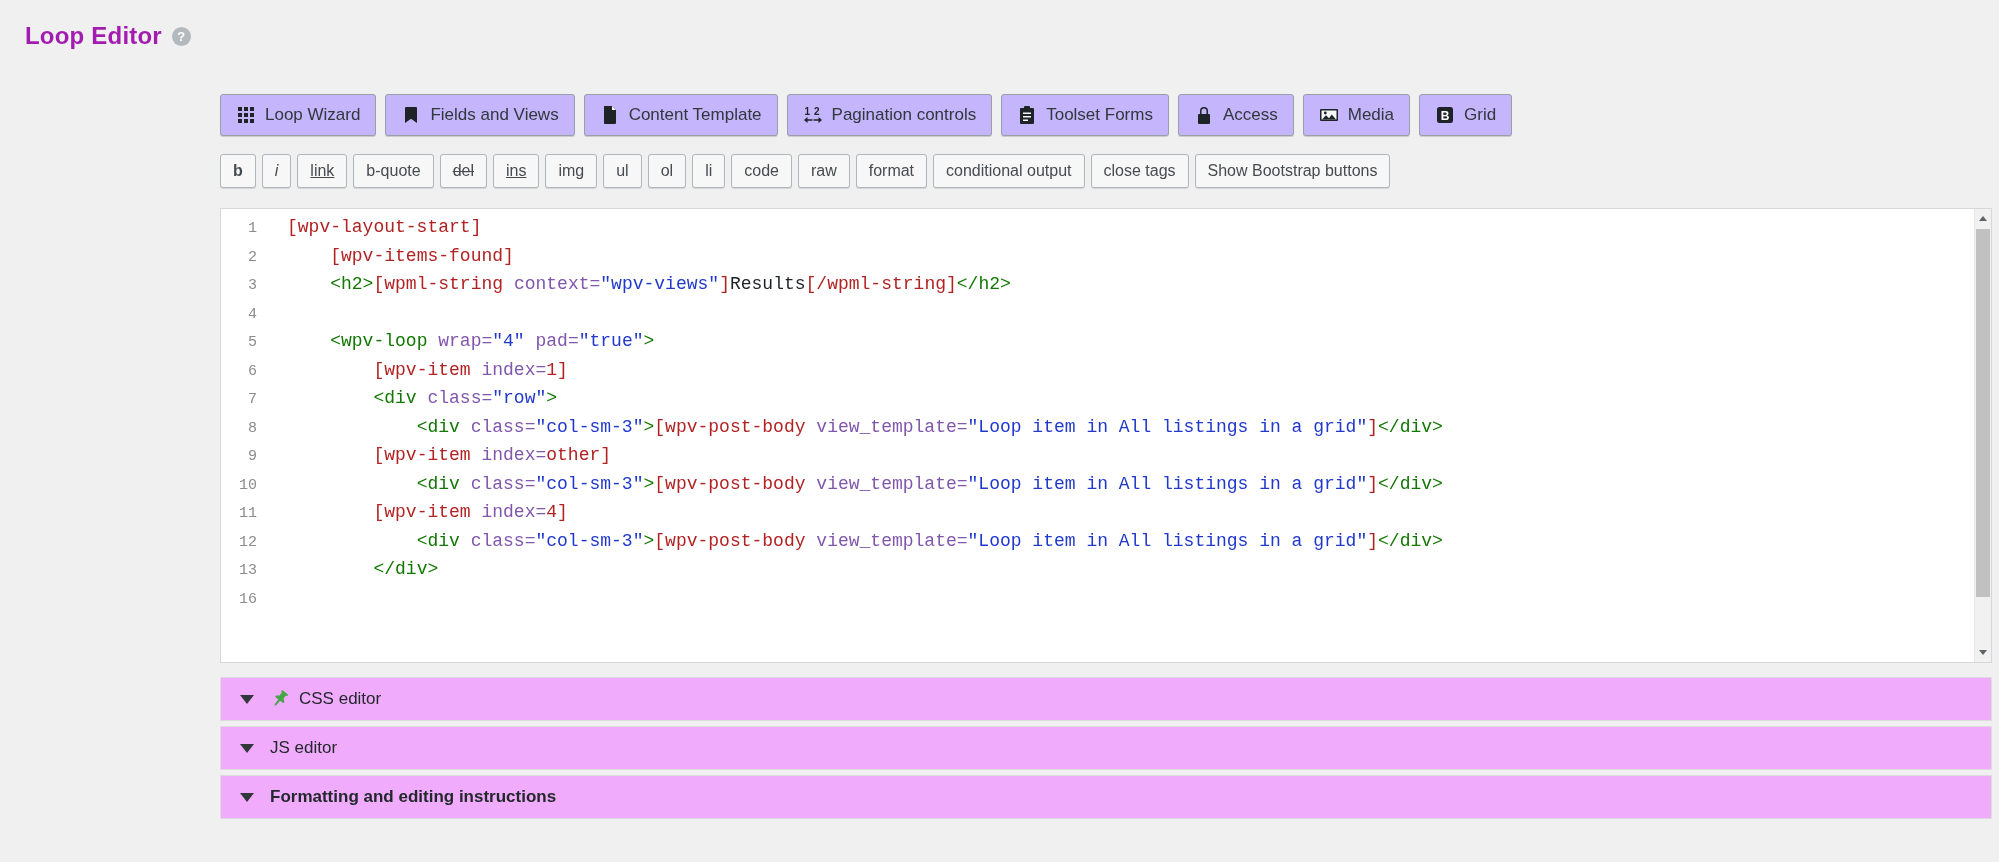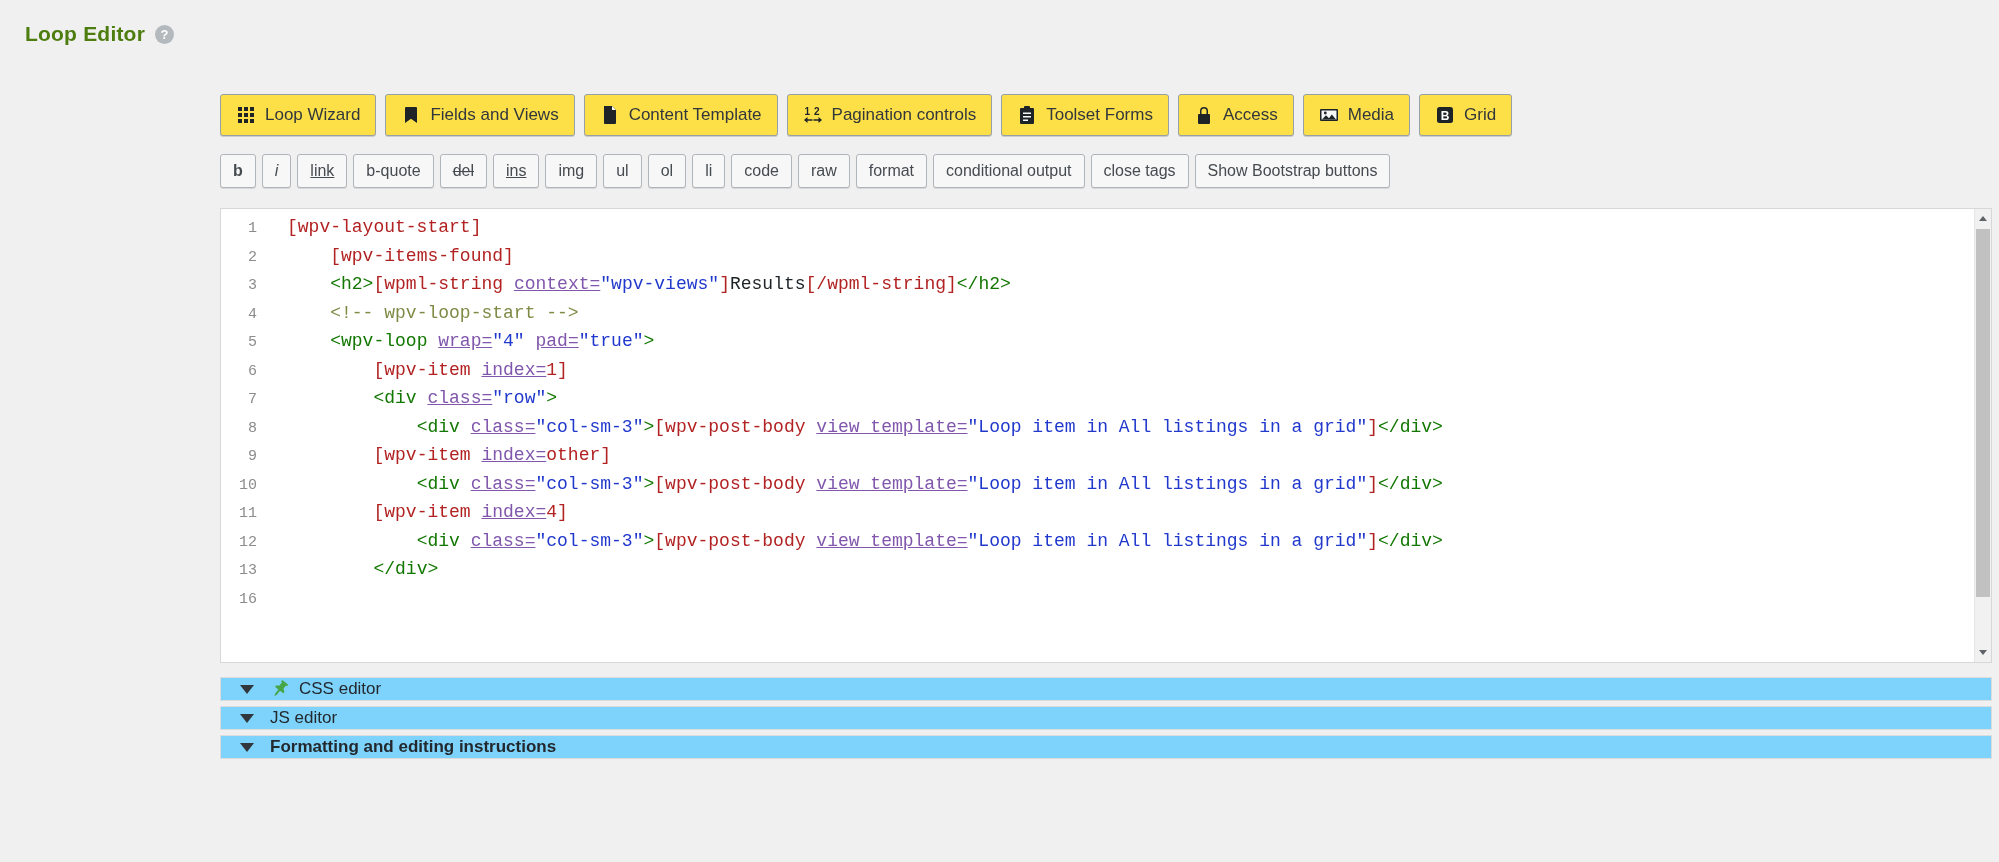--- a/index.html
+++ b/index.html
@@ -7,36 +7,36 @@
   body {
     background:#f0f0f1;
     font-family:"Liberation Sans", sans-serif;
     color:#1d2327;
     overflow:hidden;
     position:relative;
   }
 
   
   .title-row { position:absolute; left:25px; top:22px; display:flex; align-items:center; gap:10px; }
-  .page-title { font-size:21px; font-weight:600; color:#4d7c0f; letter-spacing:.2px; }
+  .page-title { font-size:24px; font-weight:600; color:#a21caf; letter-spacing:.2px; }
   .help-dot {
     width:19px; height:19px; border-radius:50%;
     background:#b4b9be; color:#fff; font-size:13px; font-weight:bold;
     display:flex; align-items:center; justify-content:center; cursor:pointer;
   }
 
   
   .panel { position:absolute; left:220px; top:94px; width:1772px; }
 
   
   .toolbar { display:flex; gap:9px; flex-wrap:wrap; }
   .tb-btn {
     display:inline-flex; align-items:center; gap:9px;
     height:42px; padding:0 15px;
-    background:#fde047; border:1px solid #979fa7; border-radius:3px;
+    background:#c4b5fd; border:1px solid #979fa7; border-radius:3px;
     box-shadow:0 1px 0 #ccc;
     font-family:"Liberation Sans", sans-serif; font-size:17px; color:#32373c;
     cursor:pointer; white-space:nowrap;
   }
   .tb-icon { width:20px; height:20px; display:inline-flex; color:#1d2327; flex:0 0 20px; }
   .tb-icon svg { width:100%; height:100%; }
 
   
   .quicktags { display:flex; gap:6px; margin-top:18px; flex-wrap:wrap; }
   .qt-btn {
@@ -56,38 +56,38 @@
     margin-top:20px; height:455px;
     background:#fff; border:1px solid #d7d7d9;
     position:relative; overflow:hidden; cursor:text;
   }
   .code { padding-top:5px; font-family:"Liberation Mono","DejaVu Sans Mono",monospace; font-size:18px; line-height:26.5px; }
   .cm-line { display:flex; white-space:pre; }
   .ln { flex:0 0 36px; width:36px; text-align:right; color:var(--ln); font-size:15px; padding-top:2px; user-select:none; }
   .lt { margin-left:30px; }
   .tk-sc  { color:var(--sc); }
   .tk-tag { color:var(--tag); }
-  .tk-attr{ color:var(--attr);text-decoration:underline; }
+  .tk-attr{ color:var(--attr); }
   .tk-str { color:var(--str); }
   .tk-com { color:var(--com); }
   .tk-txt { color:var(--txt); }
 
   
   .sbar { position:absolute; top:0; right:0; bottom:0; width:17px; background:#f1f1f1; border-left:1px solid #e6e6e6; }
   .sbtn { position:absolute; left:0; width:16px; height:19px; display:flex; align-items:center; justify-content:center; cursor:pointer; }
   .sbtn.up { top:0; }
   .sbtn.down { bottom:0; }
   .tri-up   { width:0; height:0; border-left:4px solid transparent; border-right:4px solid transparent; border-bottom:5px solid #5f6368; }
   .tri-down { width:0; height:0; border-left:4px solid transparent; border-right:4px solid transparent; border-top:5px solid #5f6368; }
   .sthumb { position:absolute; left:1px; width:14px; top:20px; height:368px; background:#c1c1c1; cursor:pointer; }
 
   
   .sections { margin-top:14px; }
   .section-bar {
-    height:24px; background:#7dd3fc; border:1px solid #dcdcde;
+    height:44px; background:#f0abfc; border:1px solid #dcdcde;
     display:flex; align-items:center; padding:0 19px; margin-bottom:5px; cursor:pointer;
   }
   .tri {
     width:0; height:0;
     border-left:7px solid transparent; border-right:7px solid transparent;
     border-top:9px solid #32373c; margin-right:16px; flex:0 0 auto;
   }
   .pin { width:20px; height:20px; margin-right:9px; color:var(--pin); display:inline-flex; }
   .pin svg { width:100%; height:100%; transform:rotate(38deg); }
   .sec-label { font-size:17px; color:#23282d; }
@@ -199,21 +199,21 @@
         <button class="qt-btn qt-normal">conditional output</button>
         <button class="qt-btn qt-normal">close tags</button>
         <button class="qt-btn qt-normal">Show Bootstrap buttons</button>
       </div>
 
     <div class="editor">
       <div class="code">
           <div class="cm-line"><span class="ln">1</span><span class="lt"><span class="tk-sc">[wpv-layout-start]</span></span></div>
           <div class="cm-line"><span class="ln">2</span><span class="lt"><span class="tk-txt">    </span><span class="tk-sc">[wpv-items-found]</span></span></div>
           <div class="cm-line"><span class="ln">3</span><span class="lt"><span class="tk-txt">    </span><span class="tk-tag">&lt;h2&gt;</span><span class="tk-sc">[wpml-string </span><span class="tk-attr">context=</span><span class="tk-str">"wpv-views"</span><span class="tk-sc">]</span><span class="tk-txt">Results</span><span class="tk-sc">[/wpml-string]</span><span class="tk-tag">&lt;/h2&gt;</span></span></div>
-          <div class="cm-line"><span class="ln">4</span><span class="lt"><span class="tk-txt">    </span><span class="tk-com">&lt;!-- wpv-loop-start --&gt;</span></span></div>
+          <div class="cm-line"><span class="ln">4</span></div>
           <div class="cm-line"><span class="ln">5</span><span class="lt"><span class="tk-txt">    </span><span class="tk-tag">&lt;wpv-loop </span><span class="tk-attr">wrap=</span><span class="tk-str">"4"</span><span class="tk-txt"> </span><span class="tk-attr">pad=</span><span class="tk-str">"true"</span><span class="tk-tag">&gt;</span></span></div>
           <div class="cm-line"><span class="ln">6</span><span class="lt"><span class="tk-txt">        </span><span class="tk-sc">[wpv-item </span><span class="tk-attr">index=</span><span class="tk-sc">1]</span></span></div>
           <div class="cm-line"><span class="ln">7</span><span class="lt"><span class="tk-txt">        </span><span class="tk-tag">&lt;div </span><span class="tk-attr">class=</span><span class="tk-str">"row"</span><span class="tk-tag">&gt;</span></span></div>
           <div class="cm-line"><span class="ln">8</span><span class="lt"><span class="tk-txt">            </span><span class="tk-tag">&lt;div </span><span class="tk-attr">class=</span><span class="tk-str">"col-sm-3"</span><span class="tk-tag">&gt;</span><span class="tk-sc">[wpv-post-body </span><span class="tk-attr">view_template=</span><span class="tk-str">"Loop item in All listings in a grid"</span><span class="tk-sc">]</span><span class="tk-tag">&lt;/div&gt;</span></span></div>
           <div class="cm-line"><span class="ln">9</span><span class="lt"><span class="tk-txt">        </span><span class="tk-sc">[wpv-item </span><span class="tk-attr">index=</span><span class="tk-sc">other]</span></span></div>
           <div class="cm-line"><span class="ln">10</span><span class="lt"><span class="tk-txt">            </span><span class="tk-tag">&lt;div </span><span class="tk-attr">class=</span><span class="tk-str">"col-sm-3"</span><span class="tk-tag">&gt;</span><span class="tk-sc">[wpv-post-body </span><span class="tk-attr">view_template=</span><span class="tk-str">"Loop item in All listings in a grid"</span><span class="tk-sc">]</span><span class="tk-tag">&lt;/div&gt;</span></span></div>
           <div class="cm-line"><span class="ln">11</span><span class="lt"><span class="tk-txt">        </span><span class="tk-sc">[wpv-item </span><span class="tk-attr">index=</span><span class="tk-sc">4]</span></span></div>
           <div class="cm-line"><span class="ln">12</span><span class="lt"><span class="tk-txt">            </span><span class="tk-tag">&lt;div </span><span class="tk-attr">class=</span><span class="tk-str">"col-sm-3"</span><span class="tk-tag">&gt;</span><span class="tk-sc">[wpv-post-body </span><span class="tk-attr">view_template=</span><span class="tk-str">"Loop item in All listings in a grid"</span><span class="tk-sc">]</span><span class="tk-tag">&lt;/div&gt;</span></span></div>
           <div class="cm-line"><span class="ln">13</span><span class="lt"><span class="tk-txt">        </span><span class="tk-tag">&lt;/div&gt;</span></span></div>
           <div class="cm-line"><span class="ln">16</span></div>

